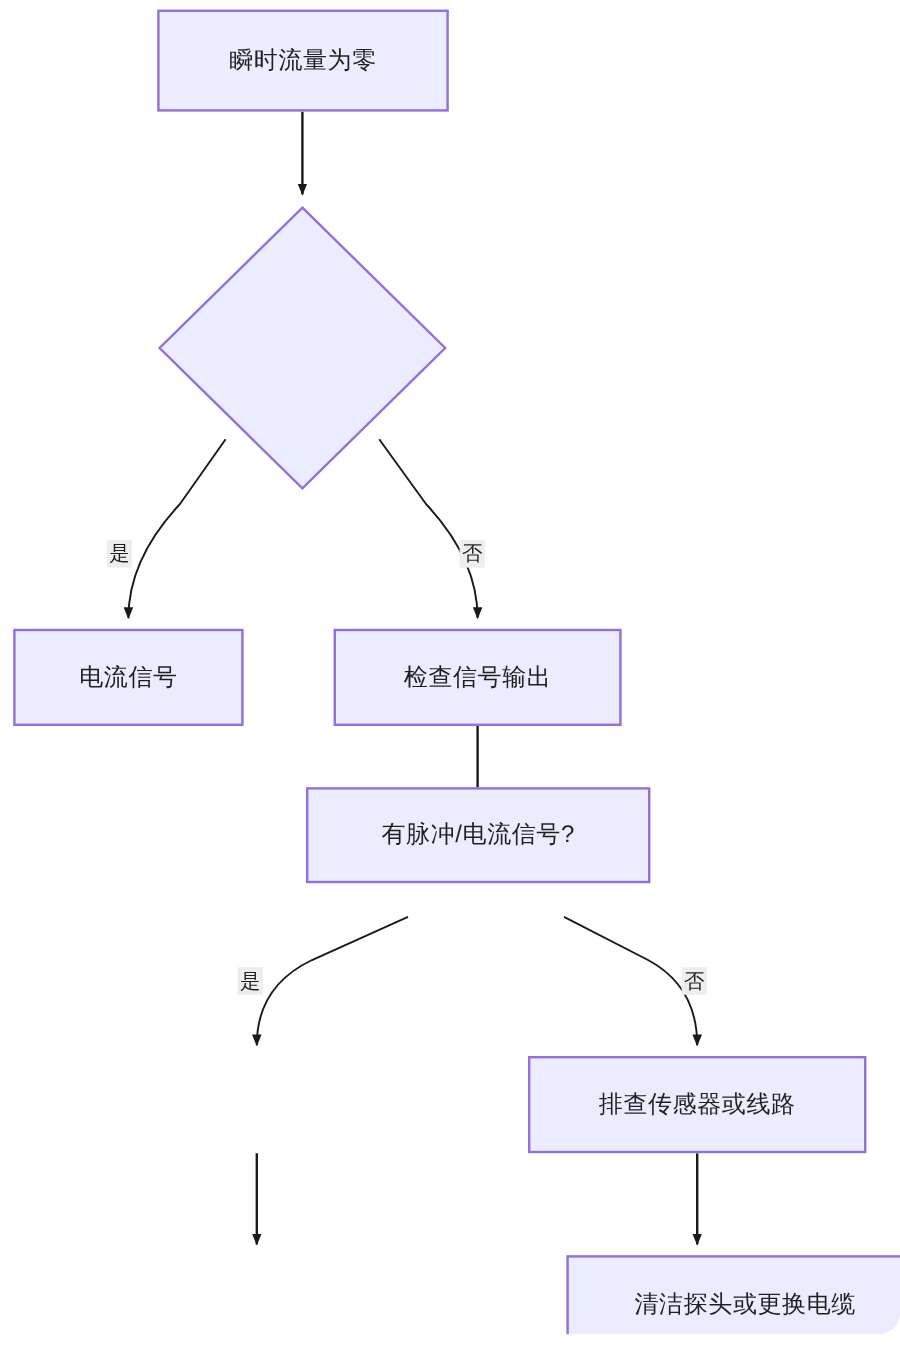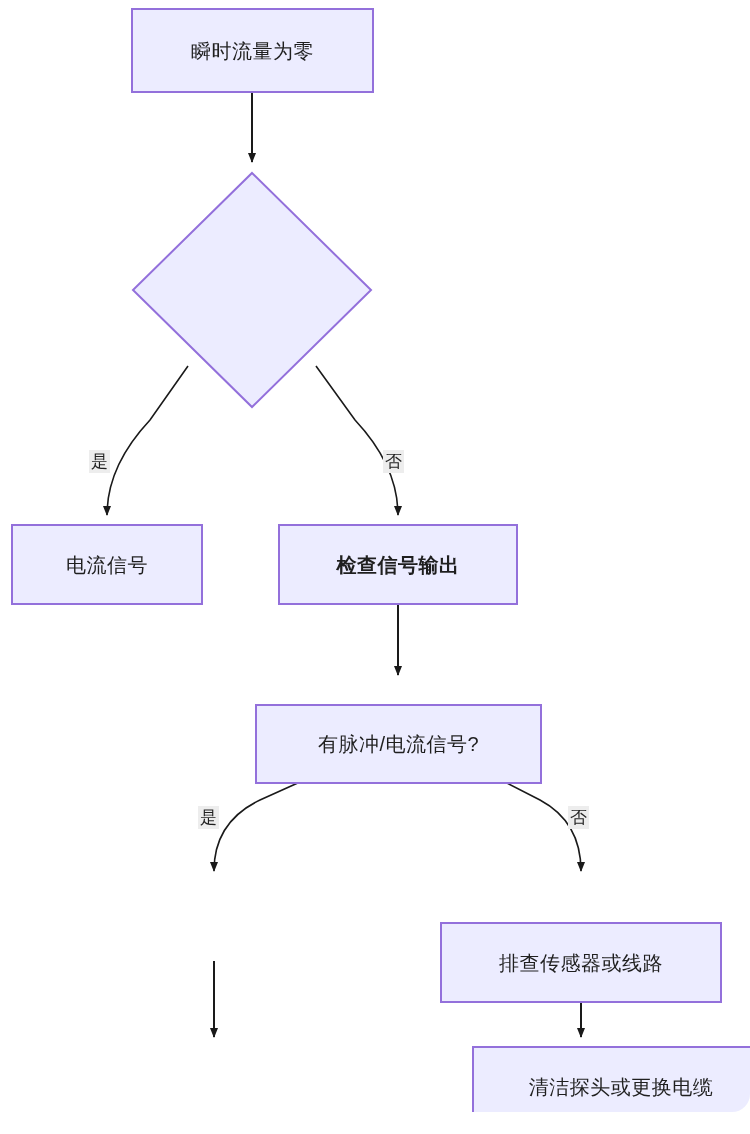--- a/index.html
+++ b/index.html
@@ -106,30 +106,30 @@
   <div class="diamond-wrap" style="left:131px; top:171px; width:242px; height:238px;">
     <svg class="diamond-shape" viewBox="0 0 242 238" preserveAspectRatio="none" xmlns="http://www.w3.org/2000/svg">
       <polygon points="121,2 240,119 121,236 2,119" fill="#ececff" stroke="#9370db" stroke-width="2"></polygon>
     </svg>
   </div>
 
   <div class="node node-process" style="left:11px; top:524px; width:192px; height:81px;">
     <span>电流信号</span>
   </div>
 
-  <div class="node node-process" style="left:278px; top:524px; width:240px; height:81px;font-weight:bold;">
+  <div class="node node-process" style="left:278px; top:524px; width:240px; height:81px;">
     <span>检查信号输出</span>
   </div>
 
-  <div class="node node-process" style="left:255px; top:704px; width:287px; height:80px;justify-content:center;">
+  <div class="node node-process" style="left:255px; top:656px; width:287px; height:80px;justify-content:center;">
     <span>有脉冲/电流信号?</span>
   </div>
 
 
-  <div class="node node-process" style="left:440px; top:880px; width:282px; height:81px;margin-top:42px;">
+  <div class="node node-process" style="left:440px; top:880px; width:282px; height:81px;">
     <span>排查传感器或线路</span>
   </div>
 
 
   <div class="node node-process" style="left:424px; top:1046px; width:298px; height:81px;margin-left:48px;">
     <span>清洁探头或更换电缆</span>
   </div>
 
   <div class="edge-label" style="left:89px; top:450px;">是</div>
 

